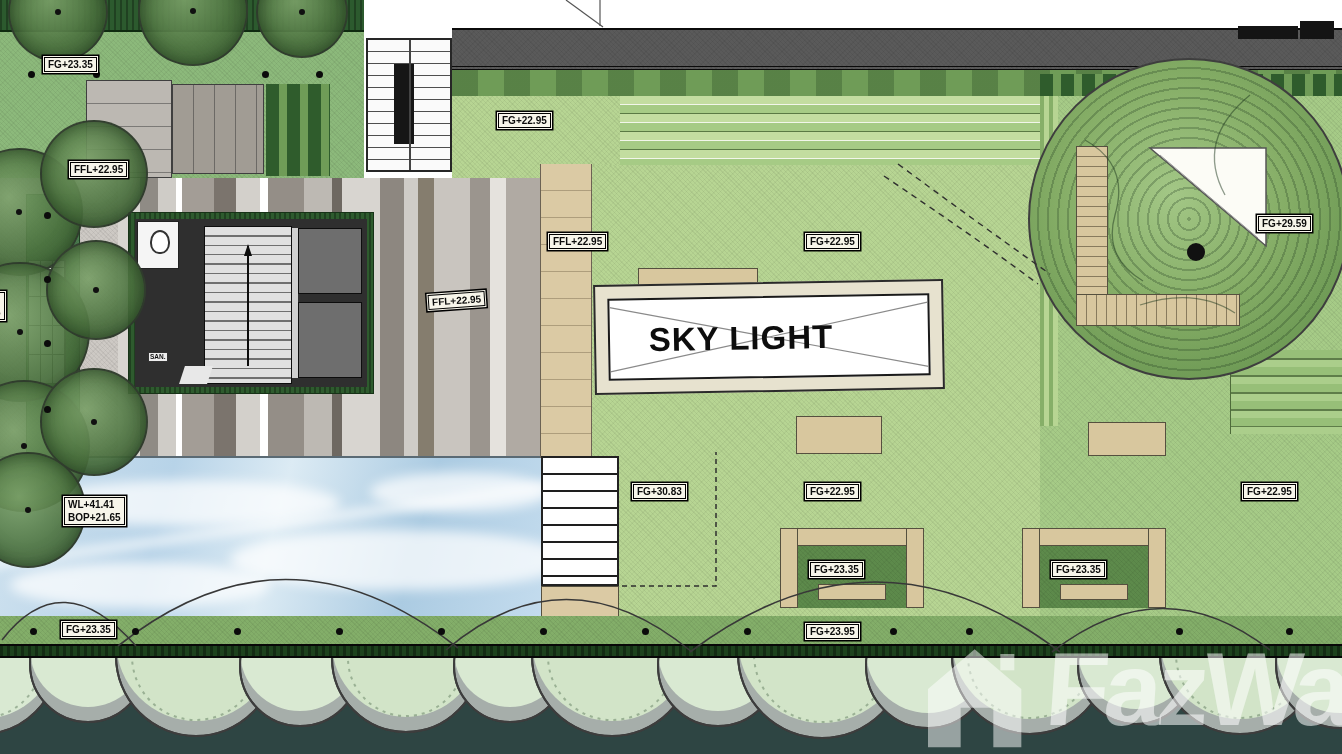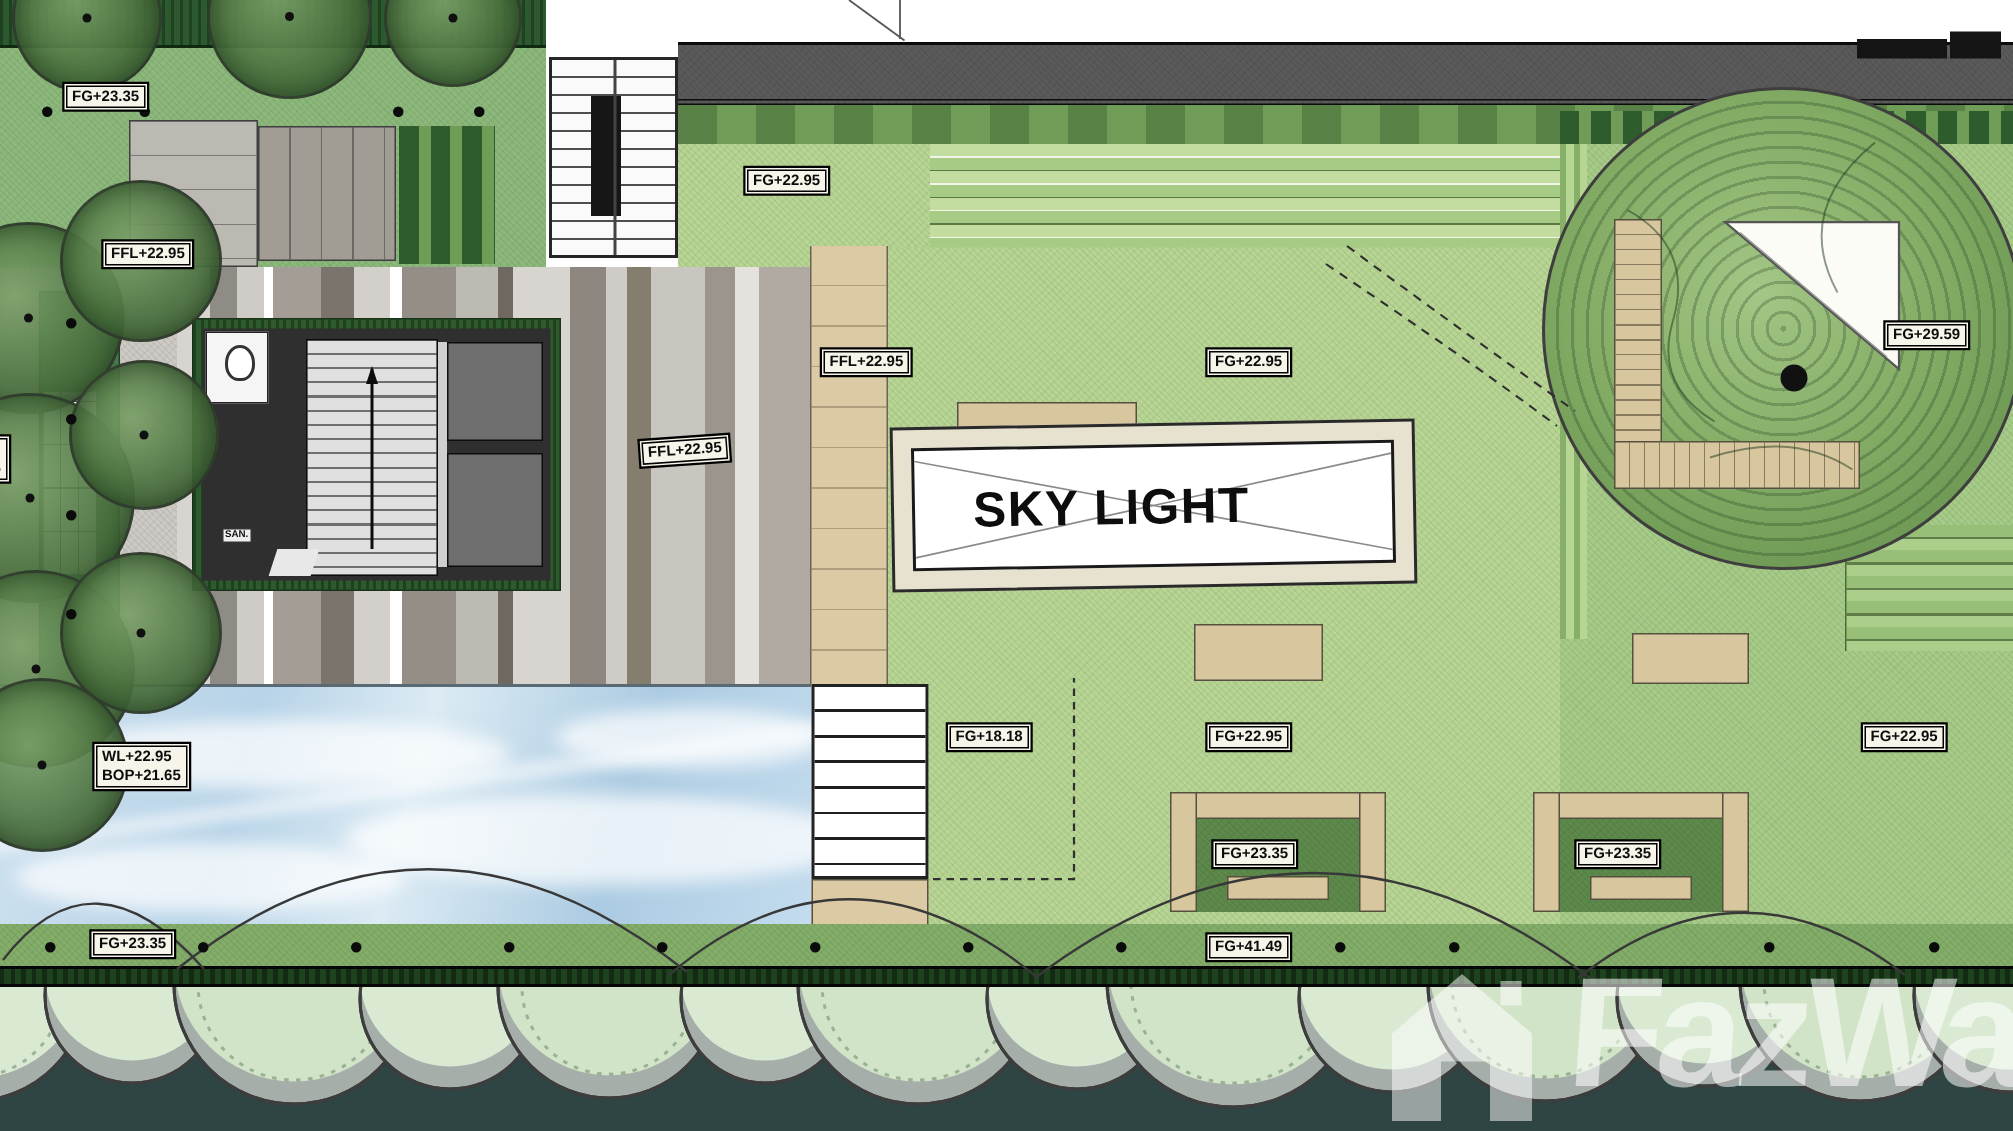--- a/index.html
+++ b/index.html
@@ -236,35 +236,35 @@
     <rect x="1300" y="21" width="34" height="18" fill="#141414"></rect>
   </svg>
 
   <div class="lbl" style="left:44px;top:57px;">FG+23.35</div>
   <div class="lbl" style="left:70px;top:162px;">FFL+22.95</div>
   <div class="lbl" style="left:498px;top:113px;">FG+22.95</div>
   <div class="lbl" style="left:549px;top:234px;">FFL+22.95</div>
   <div class="lbl" style="left:428px;top:293px;transform:rotate(-4deg);">FFL+22.95</div>
   <div class="lbl" style="left:806px;top:234px;">FG+22.95</div>
   <div class="lbl" style="left:1258px;top:216px;">FG+29.59</div>
-  <div class="lbl" style="left:633px;top:484px;">FG+18.18</div>
+  <div class="lbl" style="left:633px;top:484px;">FG+30.83</div>
   <div class="lbl" style="left:806px;top:484px;">FG+22.95</div>
   <div class="lbl" style="left:1243px;top:484px;">FG+22.95</div>
   <div class="lbl" style="left:64px;top:497px;">
-    <div>WL+22.95</div>
+    <div>WL+41.41</div>
     <div>BOP+21.65</div>
   </div>
   <div class="lbl" style="left:-56px;top:292px;">
     <div>WL+22.95</div>
     <div>BOP+21.65</div>
   </div>
   <div class="lbl" style="left:62px;top:622px;">FG+23.35</div>
   <div class="lbl" style="left:810px;top:562px;">FG+23.35</div>
   <div class="lbl" style="left:1052px;top:562px;">FG+23.35</div>
-  <div class="lbl" style="left:806px;top:624px;">FG+41.49</div>
+  <div class="lbl" style="left:806px;top:624px;">FG+23.95</div>
   <div class="lblsm" style="left:148px;top:352px;">SAN.</div>
 
   <div class="wm">
     <svg width="118" height="112" viewBox="0 0 100 96">
       <path d="M8 92 L8 42 L48 8 L88 42 L88 92 L64 92 L64 58 L36 58 L36 92 Z" fill="rgba(255,255,255,.5)"></path>
       <rect x="70" y="12" width="12" height="14" fill="rgba(255,255,255,.5)"></rect>
     </svg>
     <span class="wm-text">FazWaz</span>
   </div>
 

